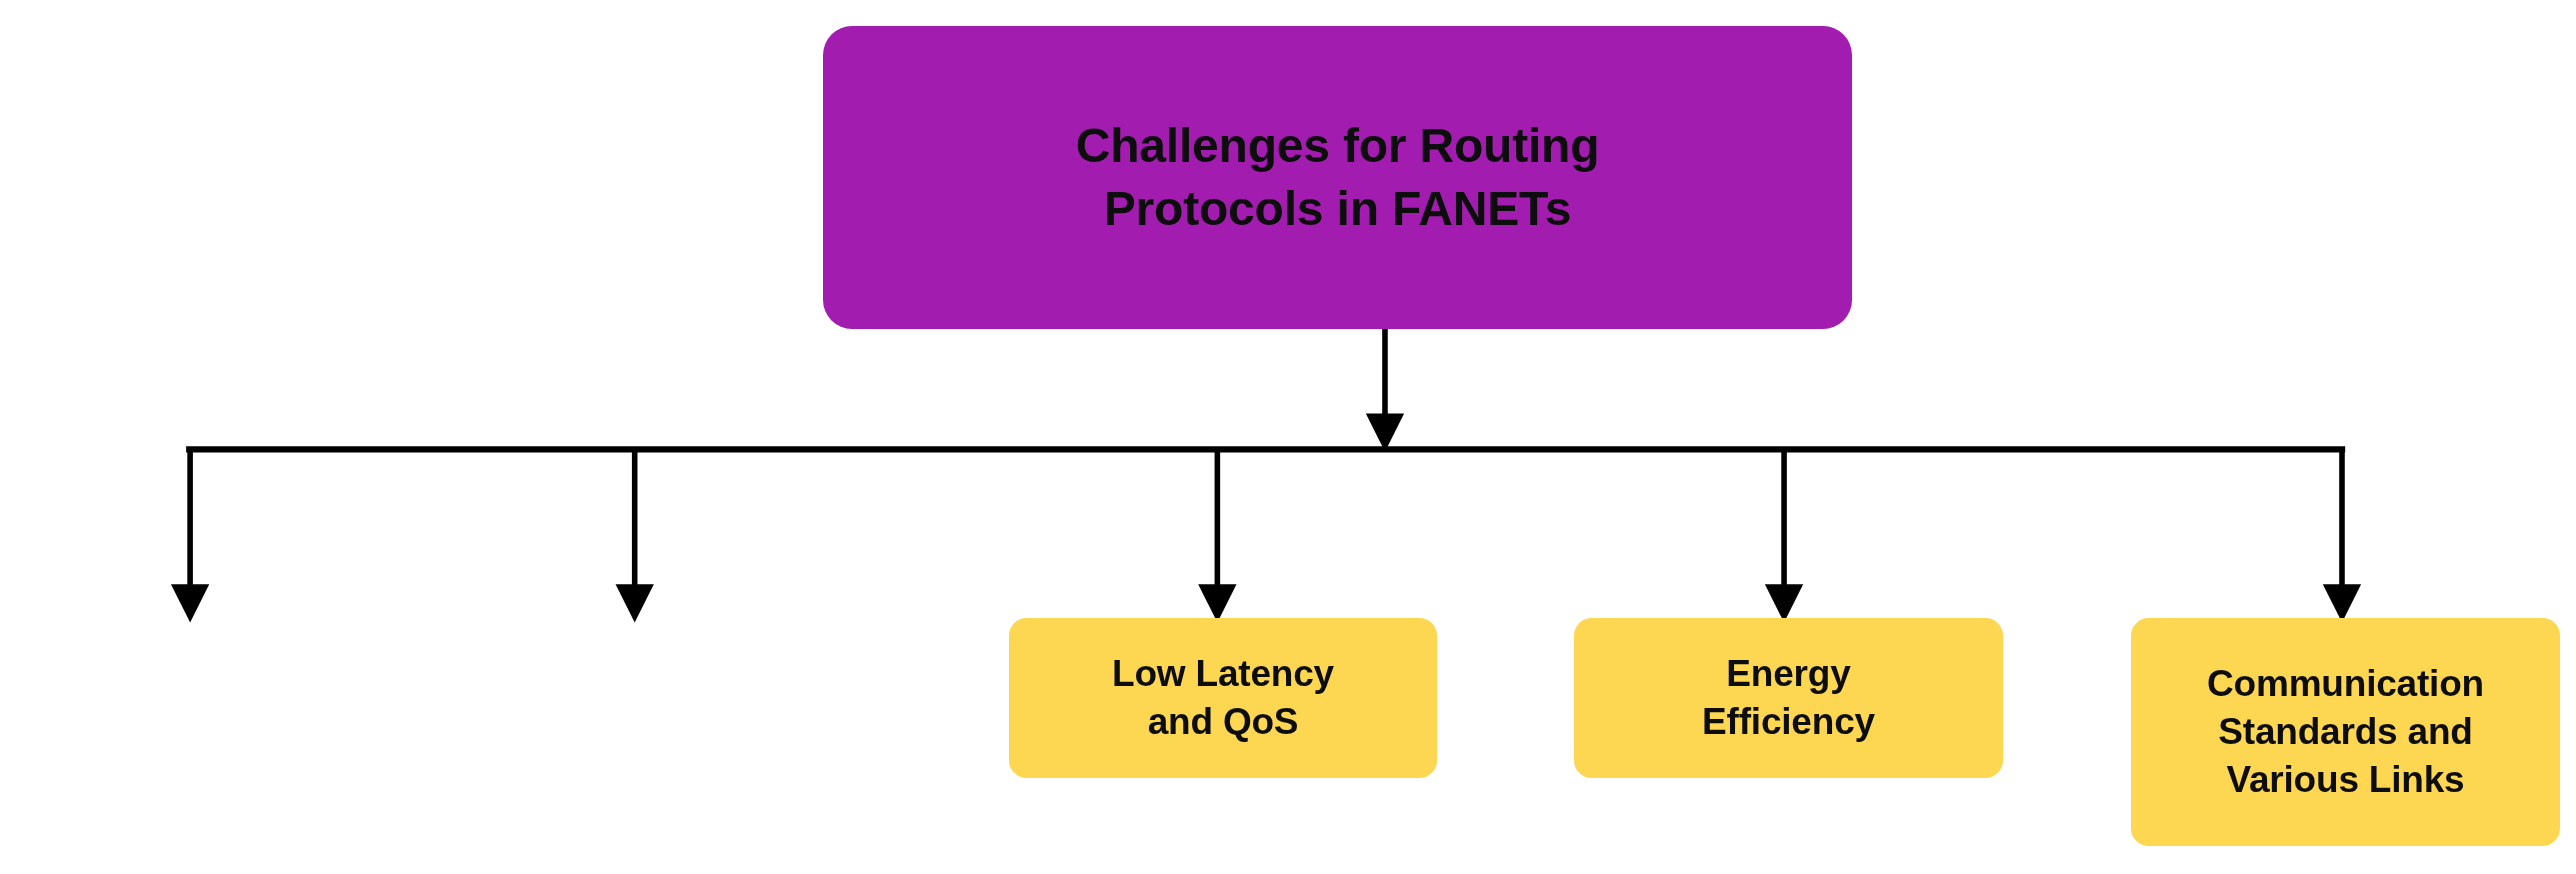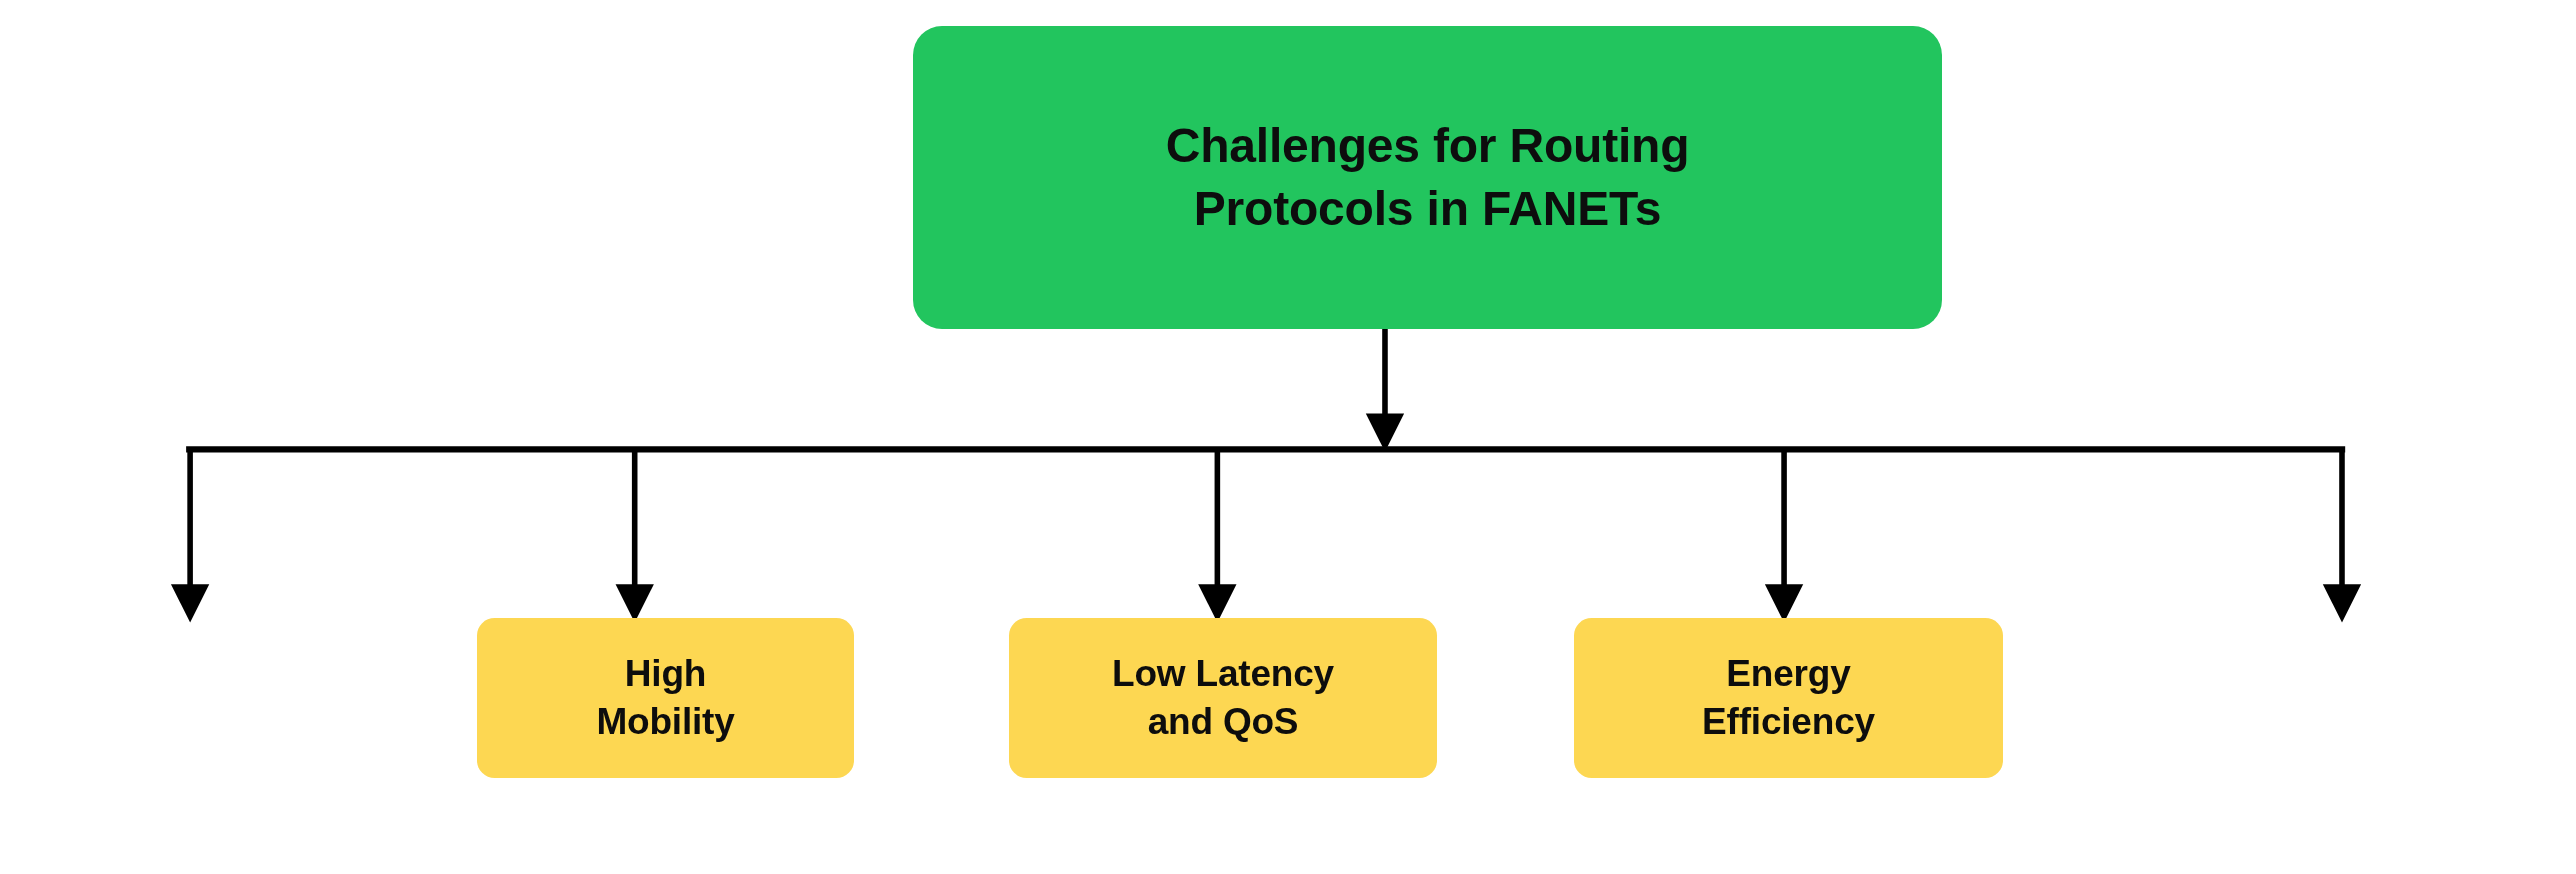--- a/index.html
+++ b/index.html
@@ -32,25 +32,25 @@
     display: flex;
     align-items: center;
     justify-content: center;
     text-align: center;
     color: #0d0d0d;
     font-weight: bold;
     line-height: 1.30;
     letter-spacing: -0.2px;
   }
   .node-root {
-    left: 913px;
+    left: 823px;
     top: 26px;
     width: 1029px;
     height: 303px;
-    background: #22c55e;
+    background: #a21caf;
     border-radius: 29px;
     font-size: 48px;
   }
   .node-leaf {
     background: #fdd752;
     border-radius: 17.6px;
     font-size: 37px;
     padding: 0 6.4px;
   }
   .node-label {
@@ -85,30 +85,31 @@
     <line x1="2934" y1="563" x2="2934" y2="760" stroke="#000000" stroke-width="7"></line>
     <polygon points="2934,780 2910,732 2958,732" fill="#000000"></polygon>
   </svg>
 
   <div class="node node-root">
     <span class="node-label">Challenges for Routing
 Protocols in FANETs</span>
   </div>
 
 
-  <div class="node node-leaf" style="left:477px; top:618px; width:377px; height:160px;">
-    <span class="node-label">High
-Mobility</span>
-  </div>
 
   <div class="node node-leaf" style="left:1009px; top:618px; width:428px; height:160px;">
     <span class="node-label">Low Latency
 and QoS</span>
   </div>
 
   <div class="node node-leaf" style="left:1574px; top:618px; width:429px; height:160px;">
     <span class="node-label">Energy
 Efficiency</span>
   </div>
 
+  <div class="node node-leaf" style="left:2131px; top:618px; width:429px; height:228px;">
+    <span class="node-label">Communication
+Standards and
+Various Links</span>
+  </div>
 
 </div>
 
 
 </body></html>

